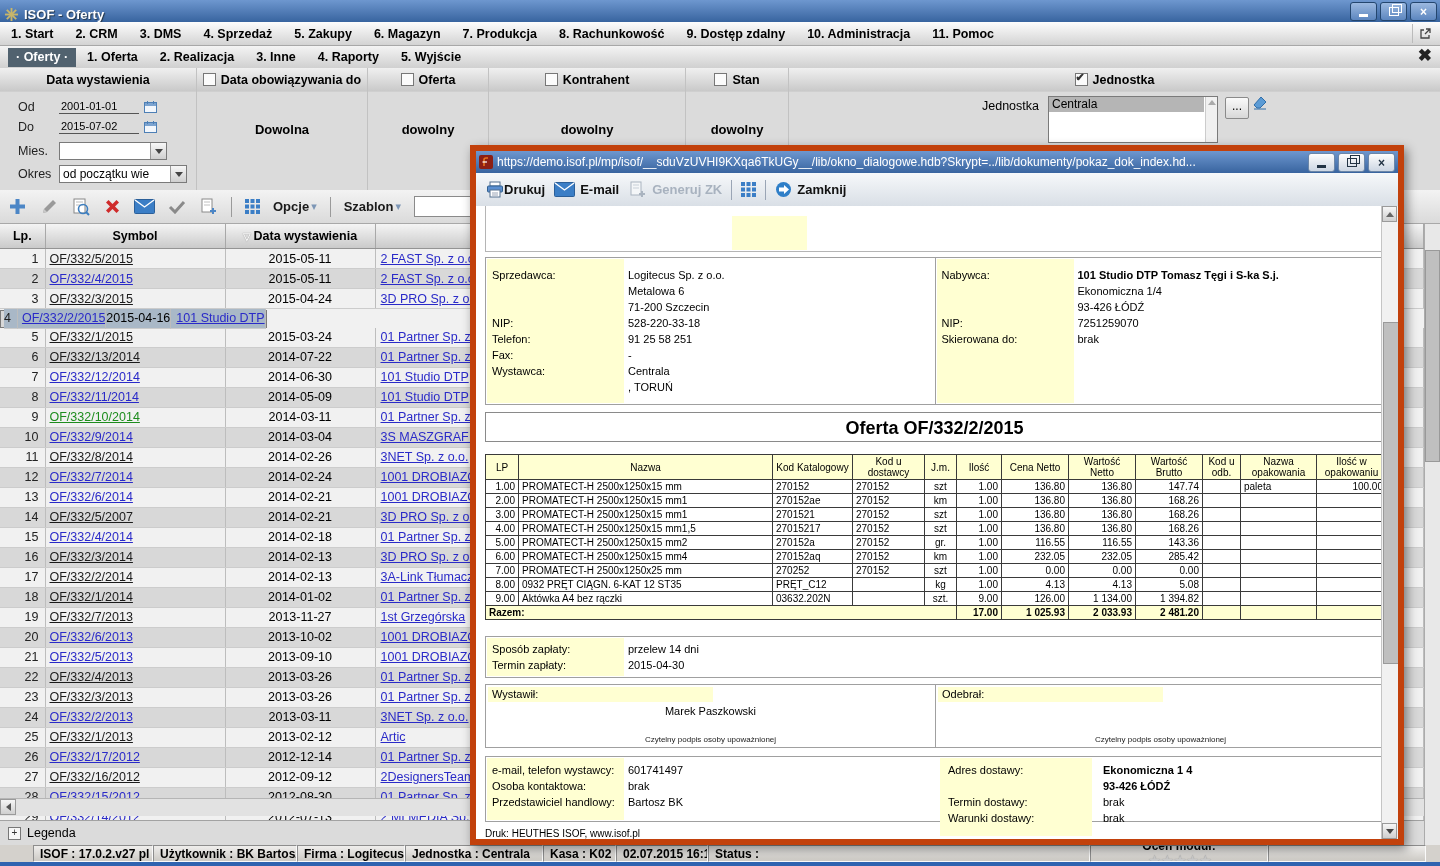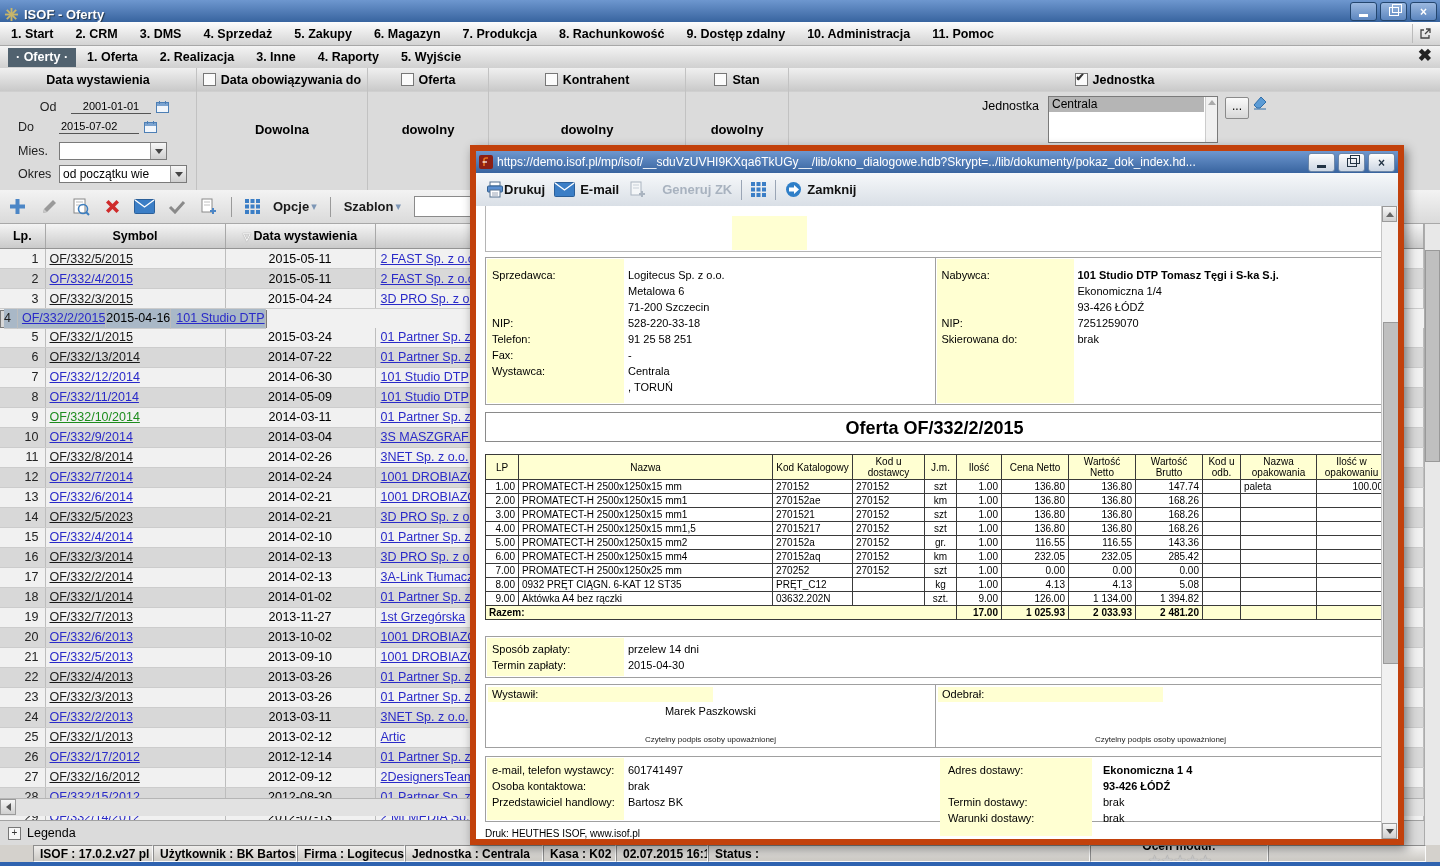--- a/index.html
+++ b/index.html
@@ -211,21 +211,21 @@
     </span>
 </div>
 <span id="submenu-close">✖</span>
 
 <div class="abs" id="filterpanel">
   <div class="fcol">
     <div class="fheader">
       <span>Data wystawienia</span>
     </div>
     <div class="fbody">
-      <div class="frow" style="left:30px;top:8px;text-align:center;">
+      <div class="frow" style="left:18px;top:8px;">
         <span class="flabel">Od</span>
         <span class="dateval">2001-01-01</span>
         <span>
             <svg width="13" height="12" viewBox="0 0 13 12">
               <rect x="0.5" y="1.5" width="12" height="10" fill="#f2f6fb" stroke="#4d7fb5"></rect>
               <rect x="1" y="2" width="11" height="3" fill="#7ba3d0"></rect>
               <line x1="3.5" y1="0" x2="3.5" y2="3" stroke="#4d7fb5"></line>
               <line x1="9.5" y1="0" x2="9.5" y2="3" stroke="#4d7fb5"></line>
             </svg>
           </span>
@@ -484,28 +484,28 @@
         <td class="c3"><span class="lnk lk-blue">1001 DROBIAZG</span></td>
       </tr>
       <tr class="odd">
         <td class="c0">13</td>
         <td class="c1"><span class="lnk lk-blue">OF/332/6/2014</span></td>
         <td class="c2">2014-02-21</td>
         <td class="c3"><span class="lnk lk-blue">1001 DROBIAZG</span></td>
       </tr>
       <tr class="even">
         <td class="c0">14</td>
-        <td class="c1"><span class="lnk lk-black">OF/332/5/2023</span></td>
+        <td class="c1"><span class="lnk lk-black">OF/332/5/2007</span></td>
         <td class="c2">2014-02-21</td>
         <td class="c3"><span class="lnk lk-blue">3D PRO Sp. z o.</span></td>
       </tr>
       <tr class="odd">
         <td class="c0">15</td>
         <td class="c1"><span class="lnk lk-blue">OF/332/4/2014</span></td>
-        <td class="c2">2014-02-10</td>
+        <td class="c2">2014-02-18</td>
         <td class="c3"><span class="lnk lk-blue">01 Partner Sp. z</span></td>
       </tr>
       <tr class="even">
         <td class="c0">16</td>
         <td class="c1"><span class="lnk lk-black">OF/332/3/2014</span></td>
         <td class="c2">2014-02-13</td>
         <td class="c3"><span class="lnk lk-blue">3D PRO Sp. z o.</span></td>
       </tr>
       <tr class="odd">
         <td class="c0">17</td>
@@ -638,21 +638,21 @@
     </span>
     <span style="display:flex;align-items:center;gap:5px;">
       <span>
           <svg width="21" height="15" viewBox="0 0 21 15">
             <rect x="0.5" y="0.5" width="20" height="14" rx="1" fill="#3b7ec6" stroke="#2b5f99"></rect>
             <path d="M1 1l9.5 7L20 1" fill="none" stroke="#fff" stroke-width="1.4"></path>
           </svg>
         </span>
       <span class="dlabel">E-mail</span>
     </span>
-    <span style="display:flex;align-items:center;gap:15px;">
+    <span style="display:flex;align-items:center;gap:5px;">
       <span>
           <svg width="19" height="19" viewBox="0 0 19 19">
             <rect x="3" y="2" width="10" height="13" fill="#f4f6f8" stroke="#aab4c0"></rect>
             <line x1="5" y1="5" x2="11" y2="5" stroke="#c8d0d8"></line>
             <line x1="5" y1="8" x2="11" y2="8" stroke="#c8d0d8"></line>
             <path d="M14 11v6M11 14h6" stroke="#aab4c0" stroke-width="2"></path>
           </svg>
         </span>
       <span class="dlabel dis">Generuj ZK</span>
     </span>

